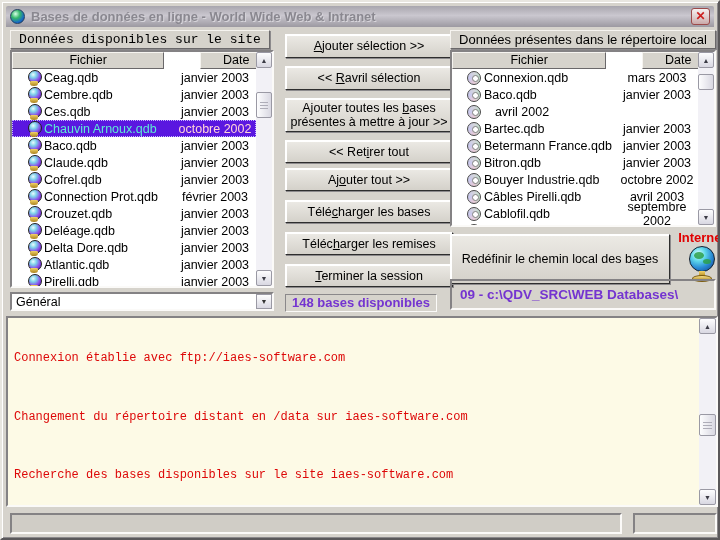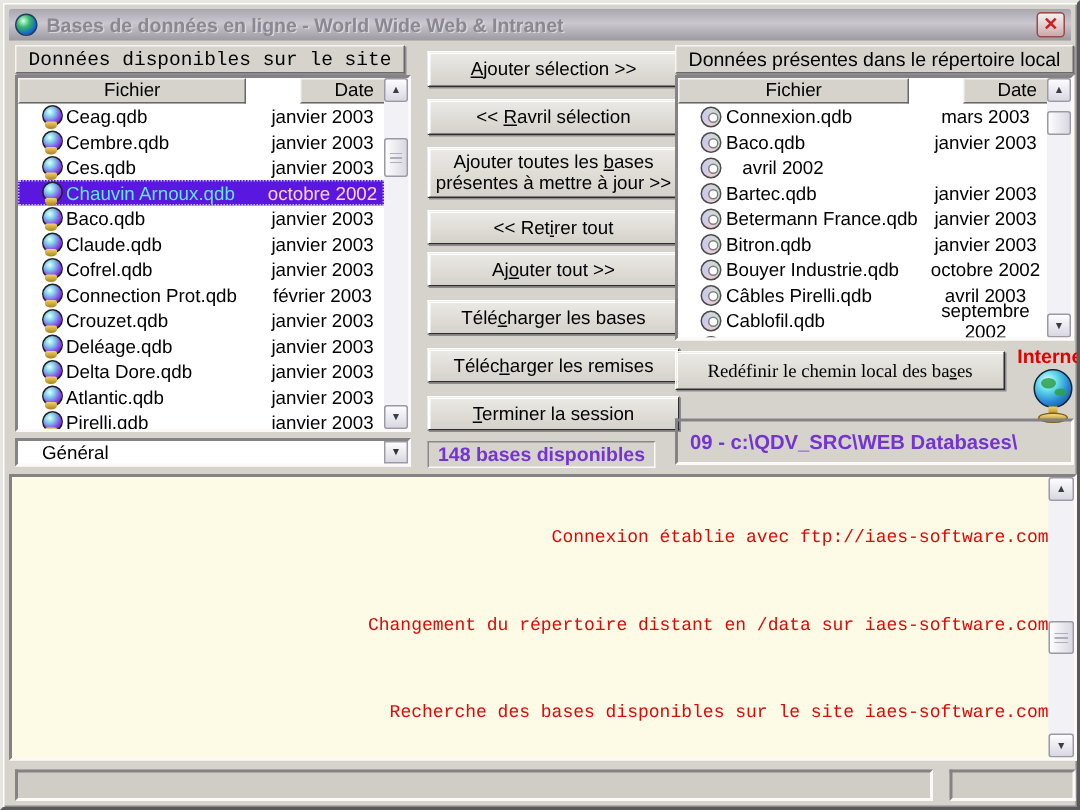--- a/index.html
+++ b/index.html
@@ -74,21 +74,21 @@
     color:#3c3c46; background:linear-gradient(180deg,#fdfdfe,#d9d8e2); border:1px solid #9a99a4; border-radius:2px; }
   .sb-btn.up { top:0; } .sb-btn.down { bottom:0; }
   .sb-thumb { position:absolute; left:0; width:16px;
     background:linear-gradient(90deg,#fdfdfe,#d9d8e2); border:1px solid #9a99a4; border-radius:2px; }
   .sb-thumb .grip { position:absolute; left:3px; right:3px; top:50%; height:7px; margin-top:-3px;
     background:repeating-linear-gradient(180deg,#aeadb8 0 1px,transparent 1px 3px); }
   
   .combo { position:absolute; left:8px; top:290px; width:264px; height:19px; background:#fff;
     border:2px solid; border-color:#848284 #fbfaf8 #fbfaf8 #848284;
     display:flex; align-items:center; cursor:pointer; }
-  .combo .combo-value { flex:1; padding-left:16px; font-size:12.5px; }
+  .combo .combo-value { flex:1; padding-left:4px; font-size:12.5px; }
   .combo .combo-btn { width:16px; height:15px; font-size:7px; line-height:14px; text-align:center; color:#333;
     background:linear-gradient(180deg,#fdfdfe,#d9d8e2); border:1px solid #9a99a4; margin-right:0; }
   
   .btn-col { position:absolute; left:283px; top:32px; width:168px; display:flex; flex-direction:column; }
   .act-btn { font-family:"Liberation Sans", sans-serif; font-size:12.5px; line-height:14px;
     background:linear-gradient(180deg,#eceae5,#d4d1ca); color:#000;
     border:1px solid; border-color:#fff #2e2e2e #2e2e2e #fff;
     box-shadow:1px 1px 0 #8c8a8c, inset 1px 1px 0 #fff;
     cursor:pointer; padding:1px 2px; }
   .btn-col .act-btn:nth-child(1){ height:24px; margin-top:0; }
@@ -97,22 +97,22 @@
   .btn-col .act-btn:nth-child(4){ height:23px; margin-top:8px; }
   .btn-col .act-btn:nth-child(5){ height:23px; margin-top:5px; }
   .btn-col .act-btn:nth-child(6){ height:23px; margin-top:9px; }
   .btn-col .act-btn:nth-child(7){ height:23px; margin-top:9px; }
   .btn-col .act-btn:nth-child(8){ height:23px; margin-top:9px; }
   .ak { text-decoration:underline; }
   .count-label { position:absolute; left:283px; top:292px; width:152px; height:18px;
     border:1px solid; border-color:#8a888a #fbfaf8 #fbfaf8 #8a888a;
     color:#7434d0; font-weight:bold; font-size:13px; text-align:center; line-height:16px; }
   
-  .redefine-btn { position:absolute; left:448px; top:232px; width:220px; height:26px;
-    font-family:Liberation Serif, serif; font-size:12.5px;
+  .redefine-btn { position:absolute; left:448px; top:232px; width:220px; height:50px;
+    font-family:Liberation Sans, sans-serif; font-size:12.5px;
     background:linear-gradient(180deg,#eceae5,#d4d1ca);
     border:1px solid; border-color:#fff #2e2e2e #2e2e2e #fff;
     box-shadow:1px 1px 0 #8c8a8c, inset 1px 1px 0 #fff; cursor:pointer; }
   .inet { position:absolute; left:668px; top:228px; width:64px; text-align:center; }
   .inet-label { color:#e00000; font-weight:bold; font-size:13px; }
   .inet-globe { position:relative; width:32px; height:36px; margin:1px auto 0; }
   .ig-ball { position:absolute; top:0; left:3px; width:26px; height:26px; border-radius:50%;
     background:radial-gradient(circle at 35% 30%, #e6ffff 0%, #5fd8ea 30%, #2a8ad4 60%, #0c3c86 100%);
     border:1px solid #123; }
   .ig-ball::after { content:""; position:absolute; top:5px; left:4px; width:10px; height:7px; border-radius:50%;
@@ -122,21 +122,21 @@
     background:linear-gradient(#f8e088,#a8801c); border:1px solid #7c5c10; }
   .path-panel { position:absolute; left:448px; top:277px; width:266px; height:31px;
     border:2px solid; border-color:#848284 #fbfaf8 #fbfaf8 #848284;
     display:flex; align-items:center; padding-left:8px;
     color:#7434d0; font-weight:bold; font-size:13.5px; }
   
   .console { position:absolute; left:4px; top:314px; width:712px; height:191px; background:#fdfae6;
     border:2px solid; border-color:#848284 #fbfaf8 #fbfaf8 #848284; overflow:hidden; }
   .console-lines { position:absolute; left:0; top:0; right:17px; bottom:0; padding:4px 0 0 6px;
     font-family:"Liberation Mono", monospace; font-size:12px; line-height:14.6px; color:#dd0808;
-    white-space:pre; overflow:hidden;text-align:right; }
+    white-space:pre; overflow:hidden; }
   .console-line:empty::before { content:"\00a0"; }
   .console .lv-scroll { width:17px; background:#f2f1f6; }
   
   .status-left  { position:absolute; left:8px;  top:511px; width:612px; height:21px;
     border:2px solid; border-color:#848284 #fbfaf8 #fbfaf8 #848284; background:#d0cdc6; }
   .status-right { position:absolute; left:631px; top:511px; width:84px; height:21px;
     border:2px solid; border-color:#848284 #fbfaf8 #fbfaf8 #848284; background:#d0cdc6; }
 </style>
 </head>
 <body>

